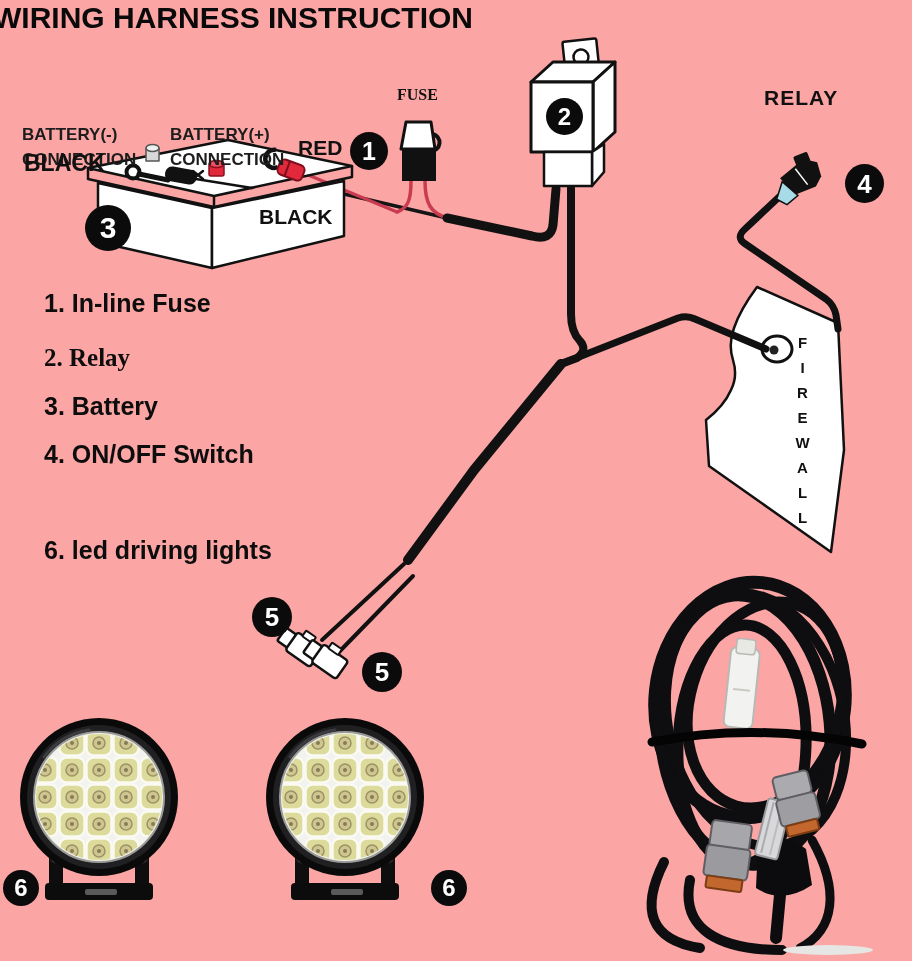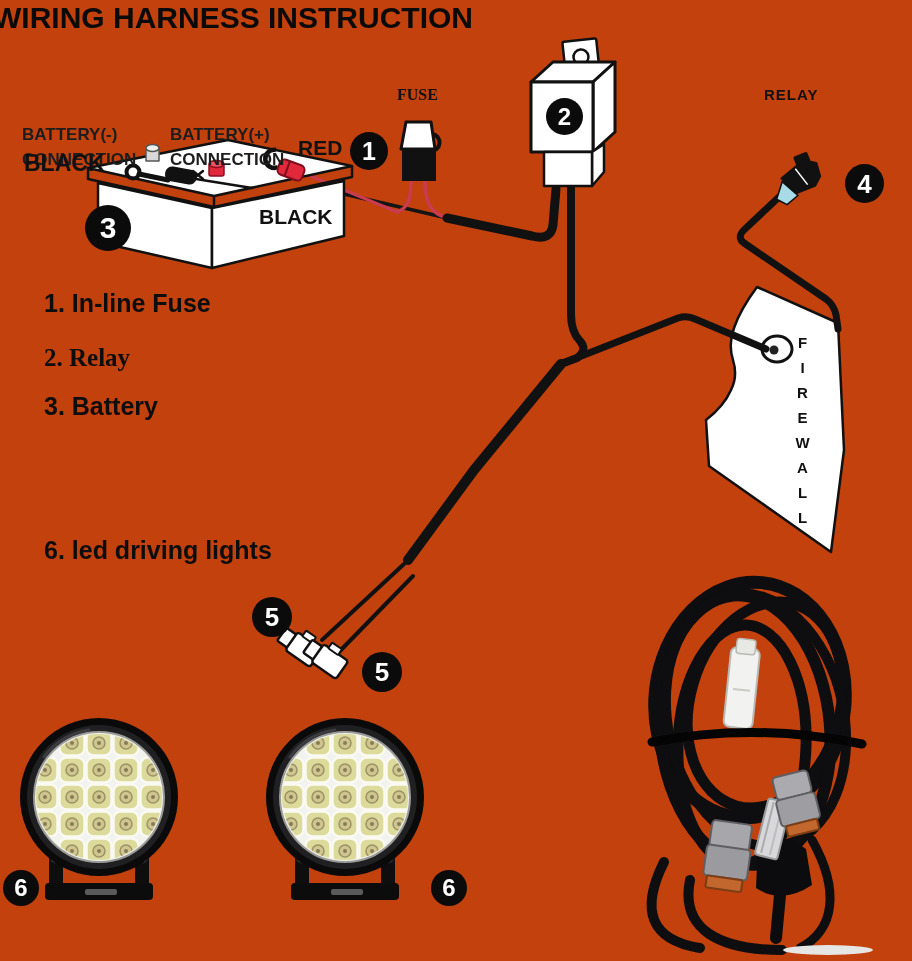--- a/index.html
+++ b/index.html
@@ -1,26 +1,26 @@
 <!DOCTYPE html>
 <html><head>
 <meta charset="utf-8">
 <style>
   html,body{margin:0;padding:0;background:#fff;}
-  .page{position:relative;width:912px;height:961px;background:#c2410c;overflow:hidden;
+  .page{position:relative;width:912px;height:961px;background:#fca5a5;overflow:hidden;
         font-family:"Liberation Sans",sans-serif;color:#0d0d0d;}
   .abs{position:absolute;}
   .title{left:-7px;top:1px;font-size:30px;font-weight:800;letter-spacing:0;color:#0a0a0a;white-space:nowrap;}
   .conn-lbl{font-size:17px;font-weight:600;line-height:1.45;white-space:pre-line;color:#1d1d1d;margin-top:38px;}
   .wire-lbl{font-weight:800;color:#111;white-space:nowrap;}
   .lbl-black-left{left:24px;top:150px;font-size:23px;}
   .lbl-red{left:298px;top:136px;font-size:21px;}
   .lbl-fuse{left:397px;top:86px;font-size:16px;font-family:Liberation Serif, serif;}
   .lbl-black-mid{left:259px;top:205px;font-size:21px;}
-  .lbl-relay{left:764px;top:86px;font-size:15px;letter-spacing:1px;}
+  .lbl-relay{left:764px;top:86px;font-size:21px;letter-spacing:1px;}
   .firewall-lbl{left:794px;top:334px;writing-mode:vertical-rl;text-orientation:upright;
                 font-size:15px;font-weight:700;letter-spacing:8px;color:#111;}
   .legend-item{left:44px;font-size:25px;font-weight:700;color:#0d0d0d;white-space:nowrap;}
   .badge{position:absolute;background:#0b0b0b;color:#fff;border-radius:50%;
          display:flex;align-items:center;justify-content:center;font-weight:800;line-height:1;}
   svg{position:absolute;left:0;top:0;}
 </style>
 </head>
 <body>
 
@@ -214,20 +214,21 @@
   <div class="abs wire-lbl lbl-black-left">BLACK</div>
   <div class="abs wire-lbl lbl-red">RED</div>
   <div class="abs wire-lbl lbl-fuse">FUSE</div>
   <div class="abs wire-lbl lbl-black-mid">BLACK</div>
   <div class="abs wire-lbl lbl-relay">RELAY</div>
   <div class="abs firewall-lbl">FIREWALL</div>
 
   <div class="abs legend-item" style="top:289px;">1. In-line Fuse</div>
   <div class="abs legend-item" style="top:344px;font-family:Liberation Serif, serif;">2. Relay</div>
   <div class="abs legend-item" style="top:392px;">3. Battery</div>
+  <div class="abs legend-item" style="top:440px;">4. ON/OFF Switch</div>
   <div class="abs legend-item" style="top:536px;text-align:right;">6. led driving lights</div>
 
   <div class="badge" style="left:350px;top:132px;width:38px;height:38px;font-size:25px;">1</div>
   <div class="badge" style="left:546px;top:98px;width:37px;height:37px;font-size:24px;">2</div>
   <div class="badge" style="left:85px;top:205px;width:46px;height:46px;font-size:30px;">3</div>
   <div class="badge" style="left:845px;top:164px;width:39px;height:39px;font-size:26px;">4</div>
   <div class="badge" style="left:252px;top:597px;width:40px;height:40px;font-size:26px;">5</div>
   <div class="badge" style="left:362px;top:652px;width:40px;height:40px;font-size:26px;">5</div>
   <div class="badge" style="left:3px;top:870px;width:36px;height:36px;font-size:24px;">6</div>
   <div class="badge" style="left:431px;top:870px;width:36px;height:36px;font-size:24px;">6</div>

